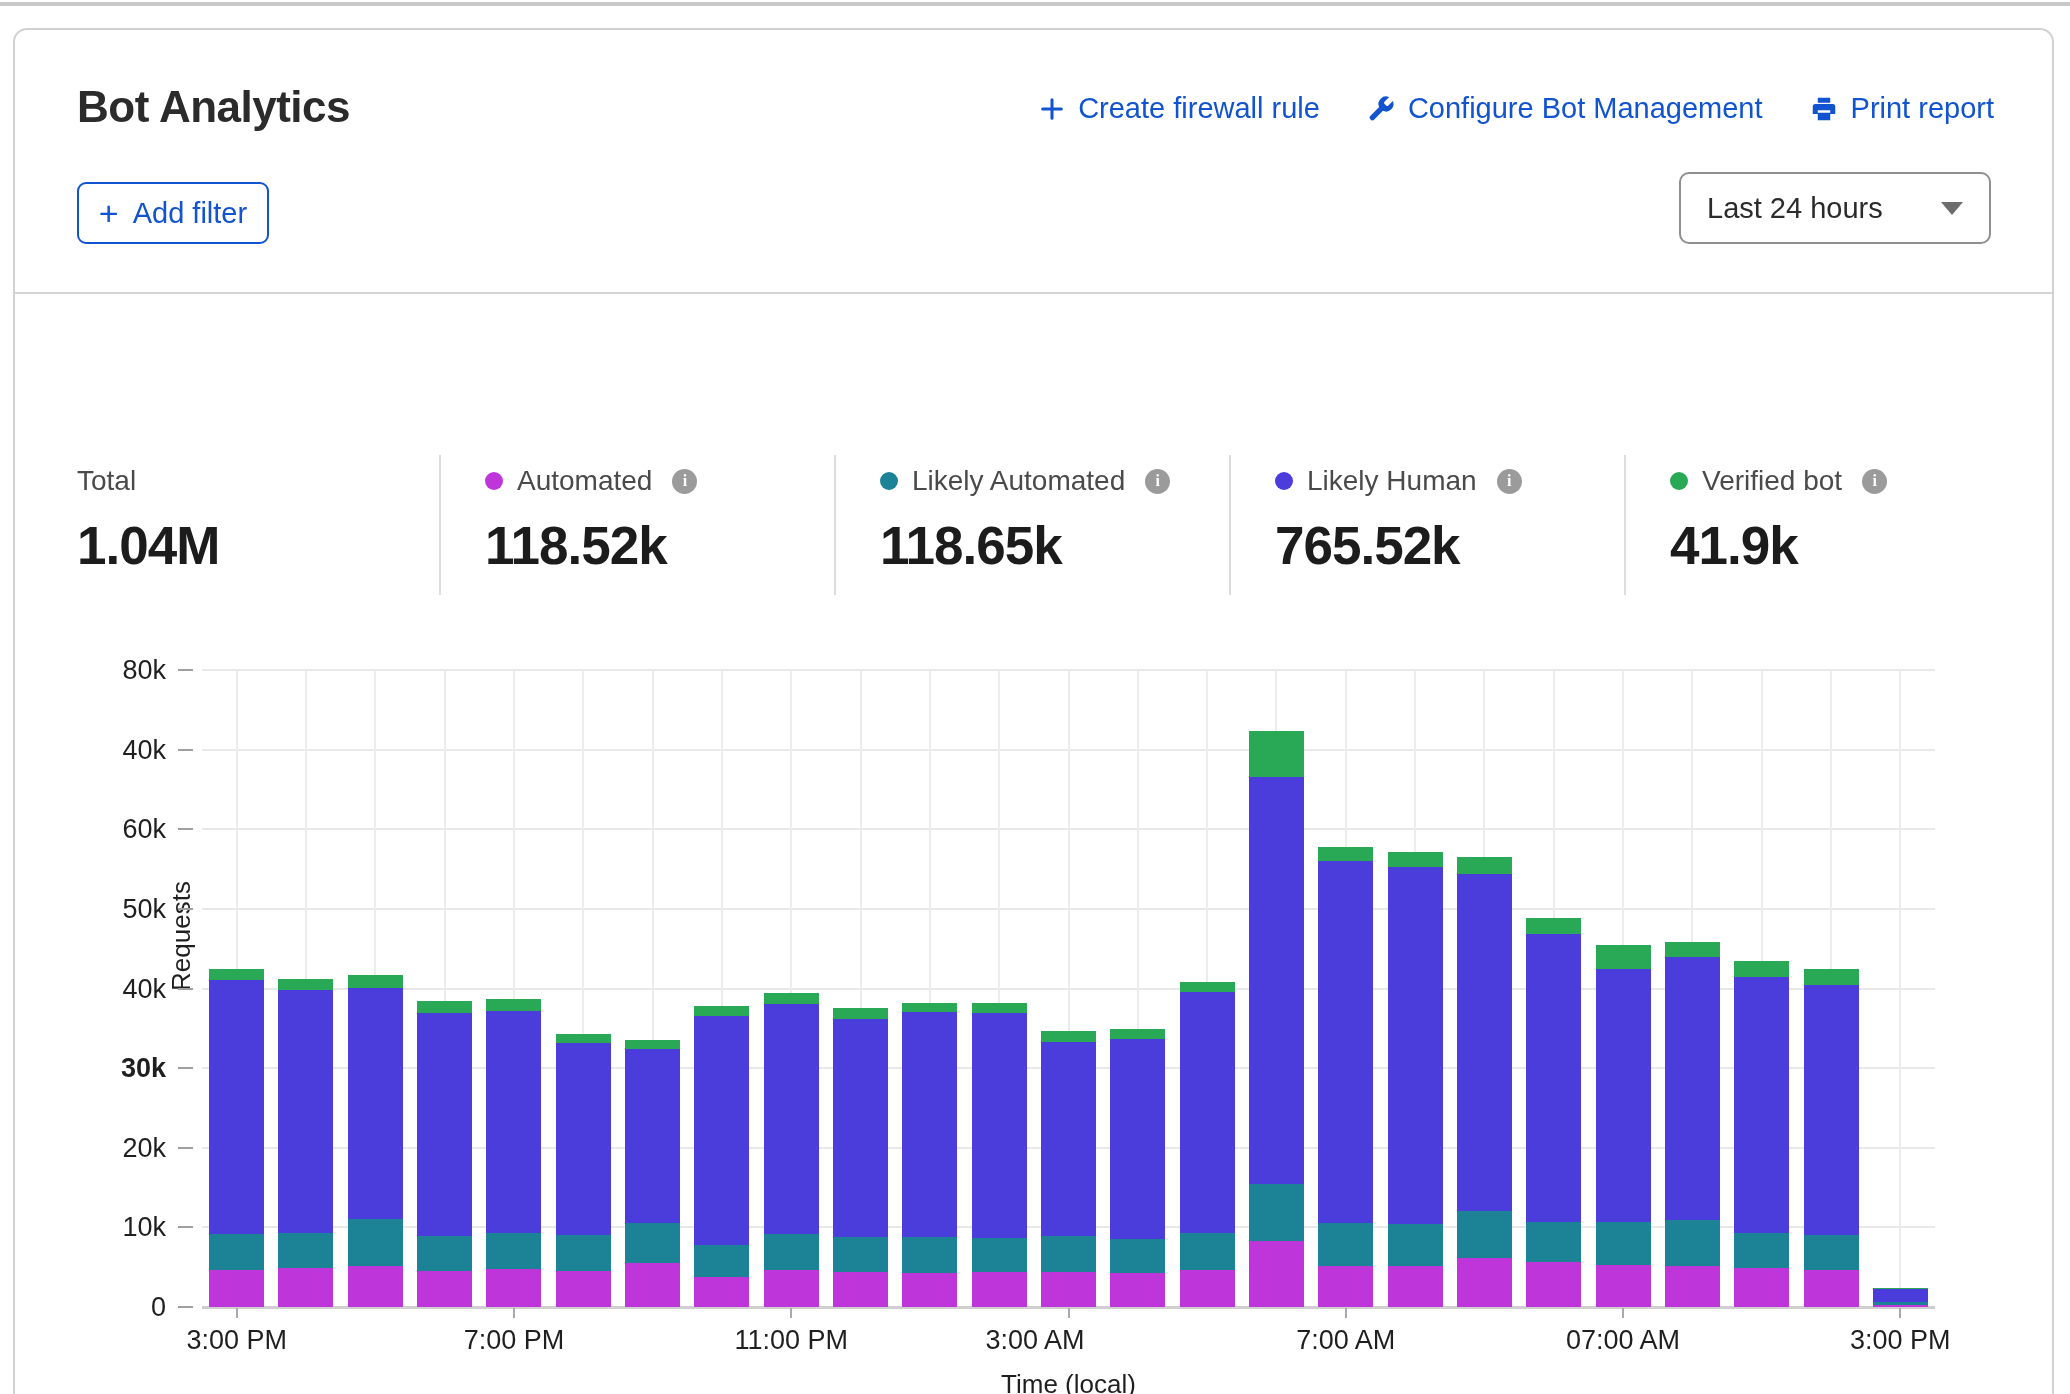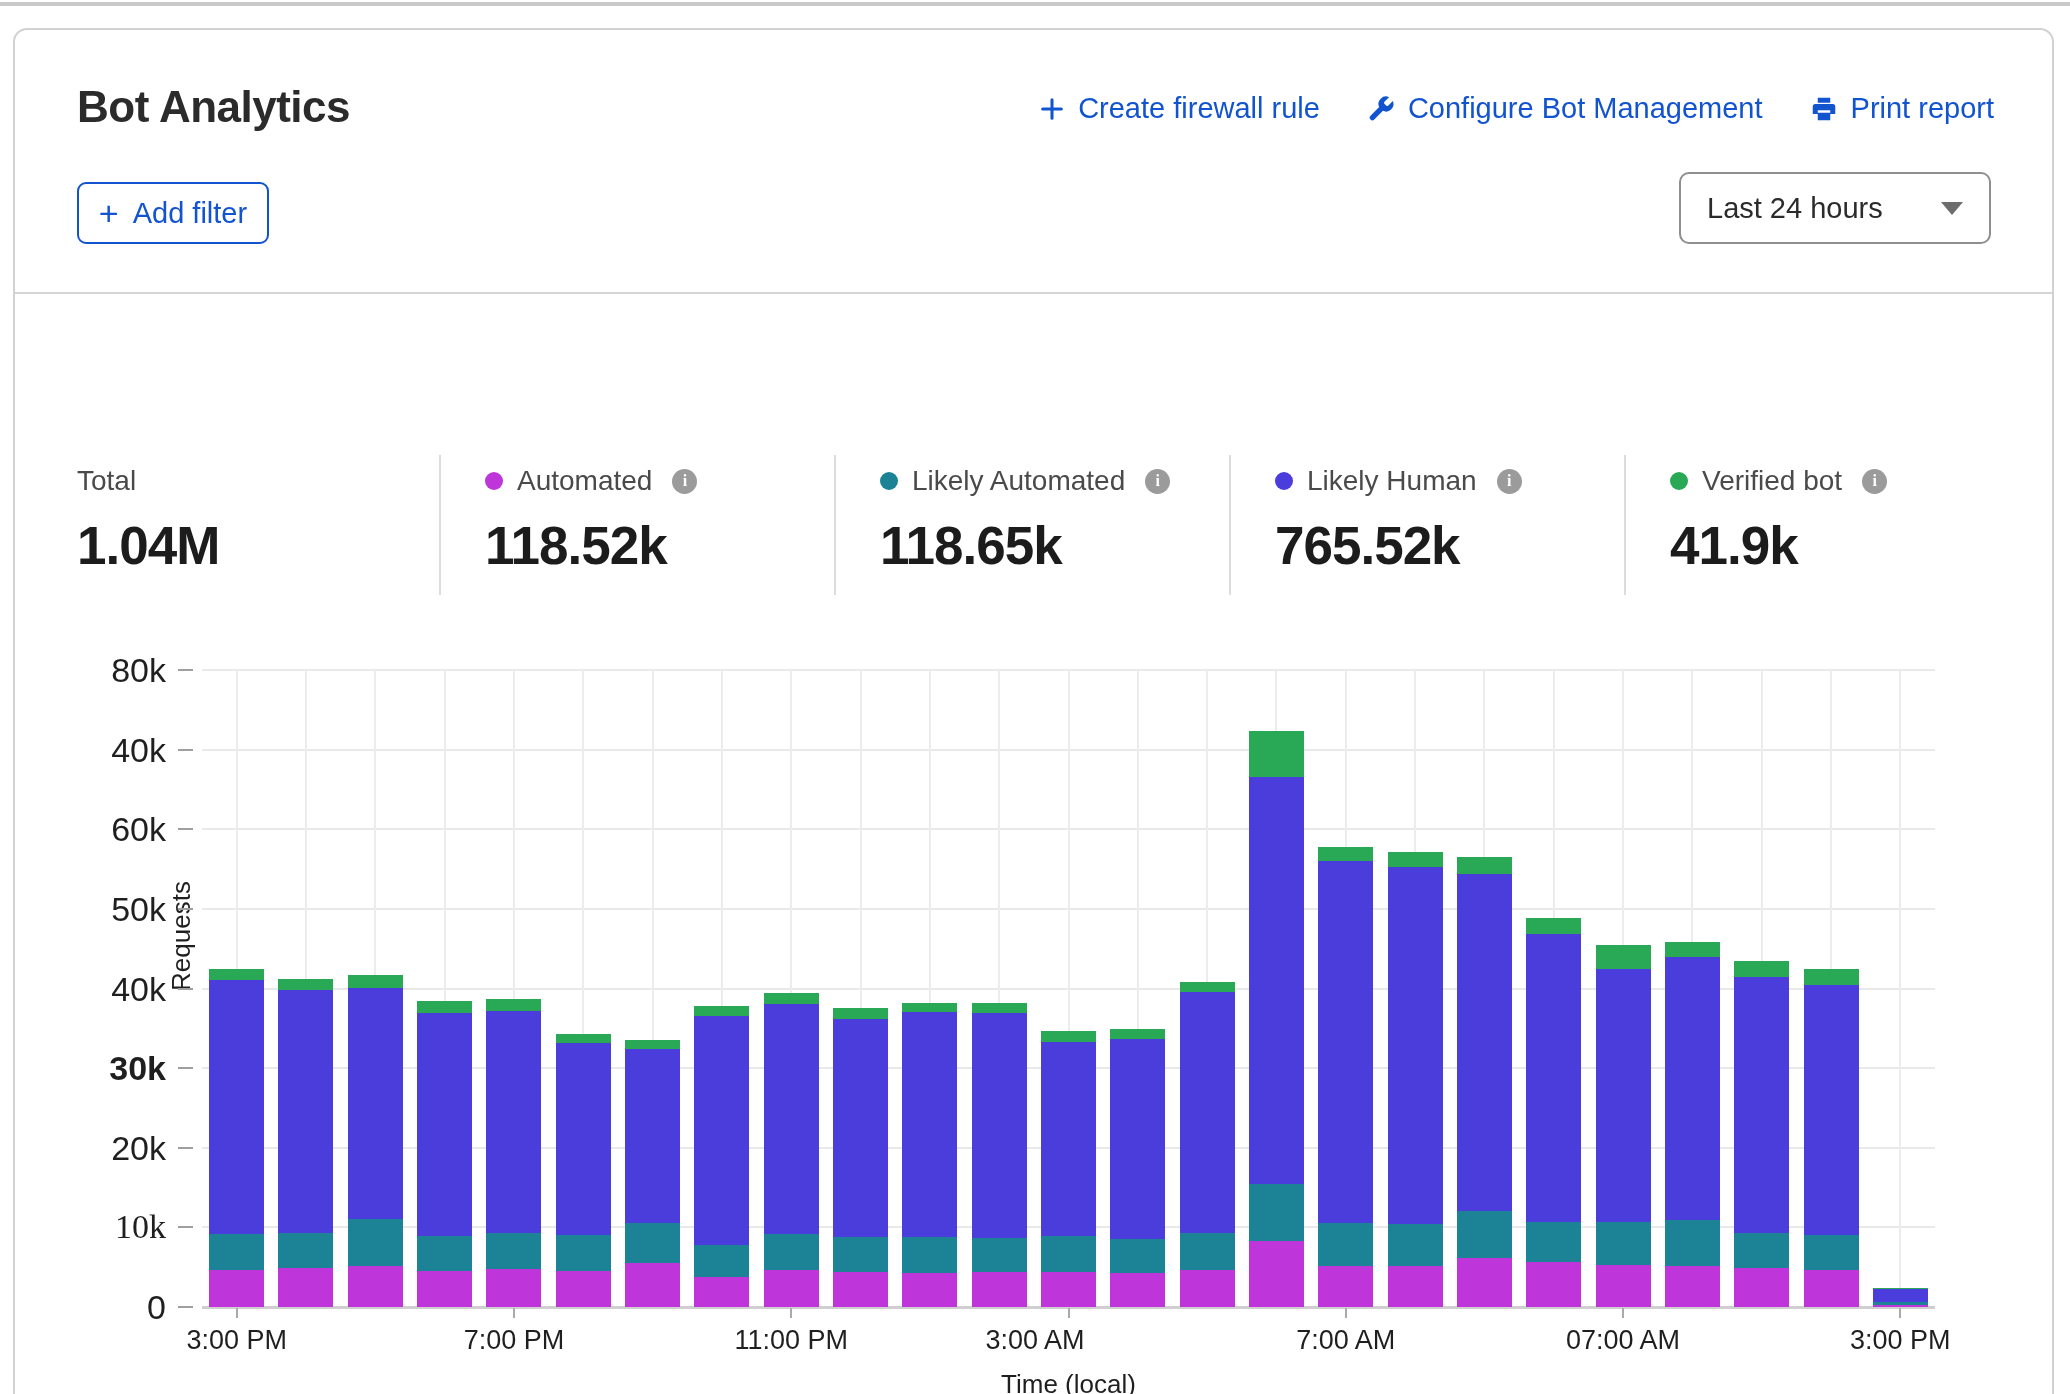--- a/index.html
+++ b/index.html
@@ -40,21 +40,21 @@
   .dot{width:18px;height:18px;border-radius:50%;}
   .info-icon{width:25px;height:25px;border-radius:50%;background:#9b9b9b;color:#fff;display:inline-flex;
              align-items:center;justify-content:center;font-size:16px;font-weight:700;margin-left:6px;
              font-family:"Liberation Serif",serif;cursor:pointer;}
   .stat-value{font-size:53px;font-weight:700;color:#1c1c1c;margin-top:14px;letter-spacing:-1px;}
   
   .plot{position:absolute;left:187px;top:640px;width:1733px;height:637px;}
   .hgrid{position:absolute;left:0;width:100%;height:2px;background:#e9e9e9;}
   .hgrid.zero{background:#cfcfcf;height:3px;}
   .vgrid{position:absolute;top:0;width:2px;background:#ececec;}
-  .ylab{position:absolute;left:-110px;width:74px;text-align:right;font-size:34px;color:#1f1f1f;line-height:30px;}
+  .ylab{position:absolute;left:-110px;width:74px;text-align:right;font-size:27px;color:#1f1f1f;line-height:30px;}
   .ydash{position:absolute;left:-24px;width:15px;height:2px;background:#9f9f9f;}
   .bar-seg{position:absolute;}
   .xtick-mark{position:absolute;width:2px;height:10px;background:#aaa;}
   .xlab{position:absolute;width:180px;text-align:center;font-size:27px;color:#1f1f1f;}
   .axis-title-x{position:absolute;width:300px;text-align:center;font-size:26px;color:#1f1f1f;}
   .axis-title-y{position:absolute;left:-150px;top:250px;width:260px;height:32px;text-align:center;
                 font-size:26px;color:#1f1f1f;transform:rotate(-90deg);}
 </style>
 </head>
 <body>
@@ -146,21 +146,21 @@
     </div>
   </div>
 
   <div class="plot" id="plot">
     <div class="axis-title-y">Requests</div>
   <div class="hgrid zero" style="top: 636px;"></div>
       <div class="ydash" style="top: 636px;"></div>
       <div class="ylab" style="top: 622px;">0</div>
       <div class="hgrid" style="top: 556.375px;"></div>
       <div class="ydash" style="top: 556.375px;"></div>
-      <div class="ylab" style="top: 542.375px; font-family: Liberation Serif, serif;">10k</div>
+      <div class="ylab" style="top: 542.375px;">10k</div>
       <div class="hgrid" style="top: 476.75px;"></div>
       <div class="ydash" style="top: 476.75px;"></div>
       <div class="ylab" style="top: 462.75px;">20k</div>
       <div class="hgrid" style="top: 397.125px;"></div>
       <div class="ydash" style="top: 397.125px;"></div>
       <div class="ylab" style="top: 383.125px; font-weight: bold;">30k</div>
       <div class="hgrid" style="top: 317.5px;"></div>
       <div class="ydash" style="top: 317.5px;"></div>
       <div class="ylab" style="top: 303.5px;">40k</div>
       <div class="hgrid" style="top: 237.875px;"></div>

